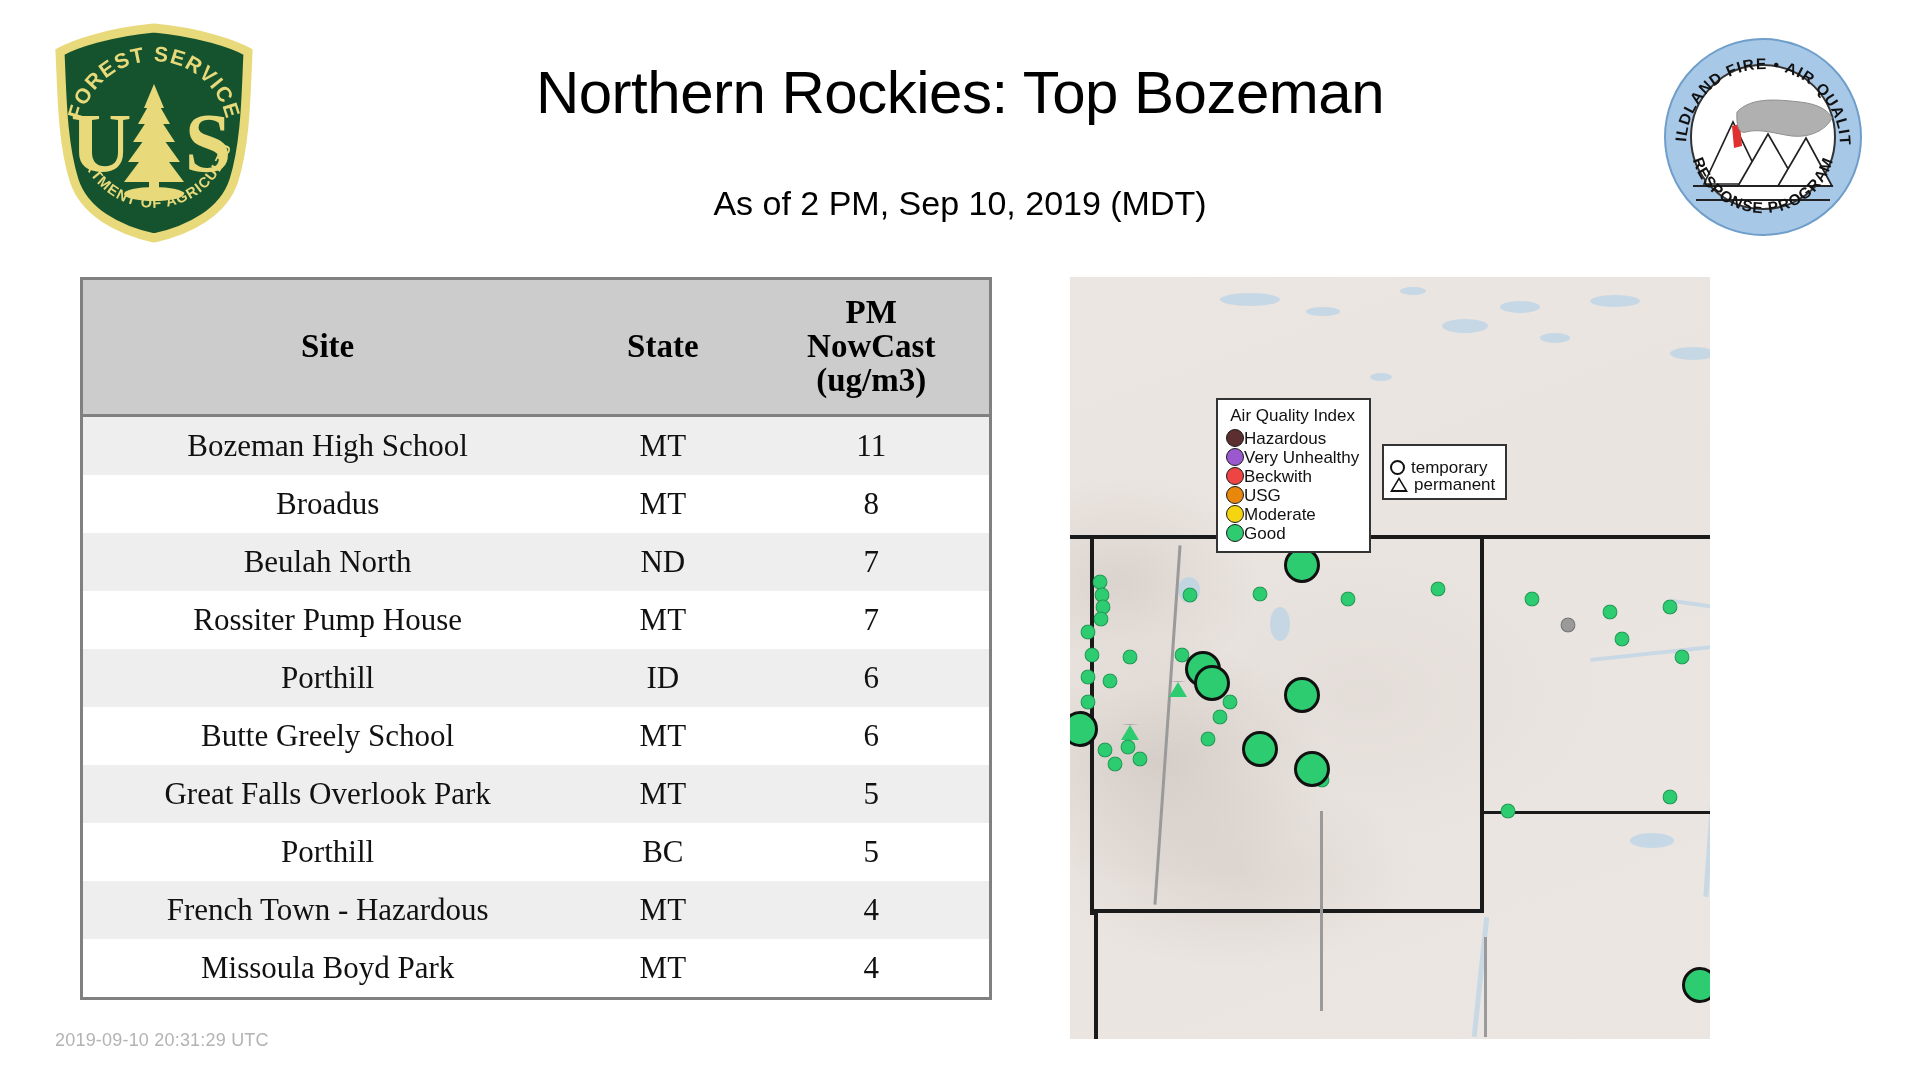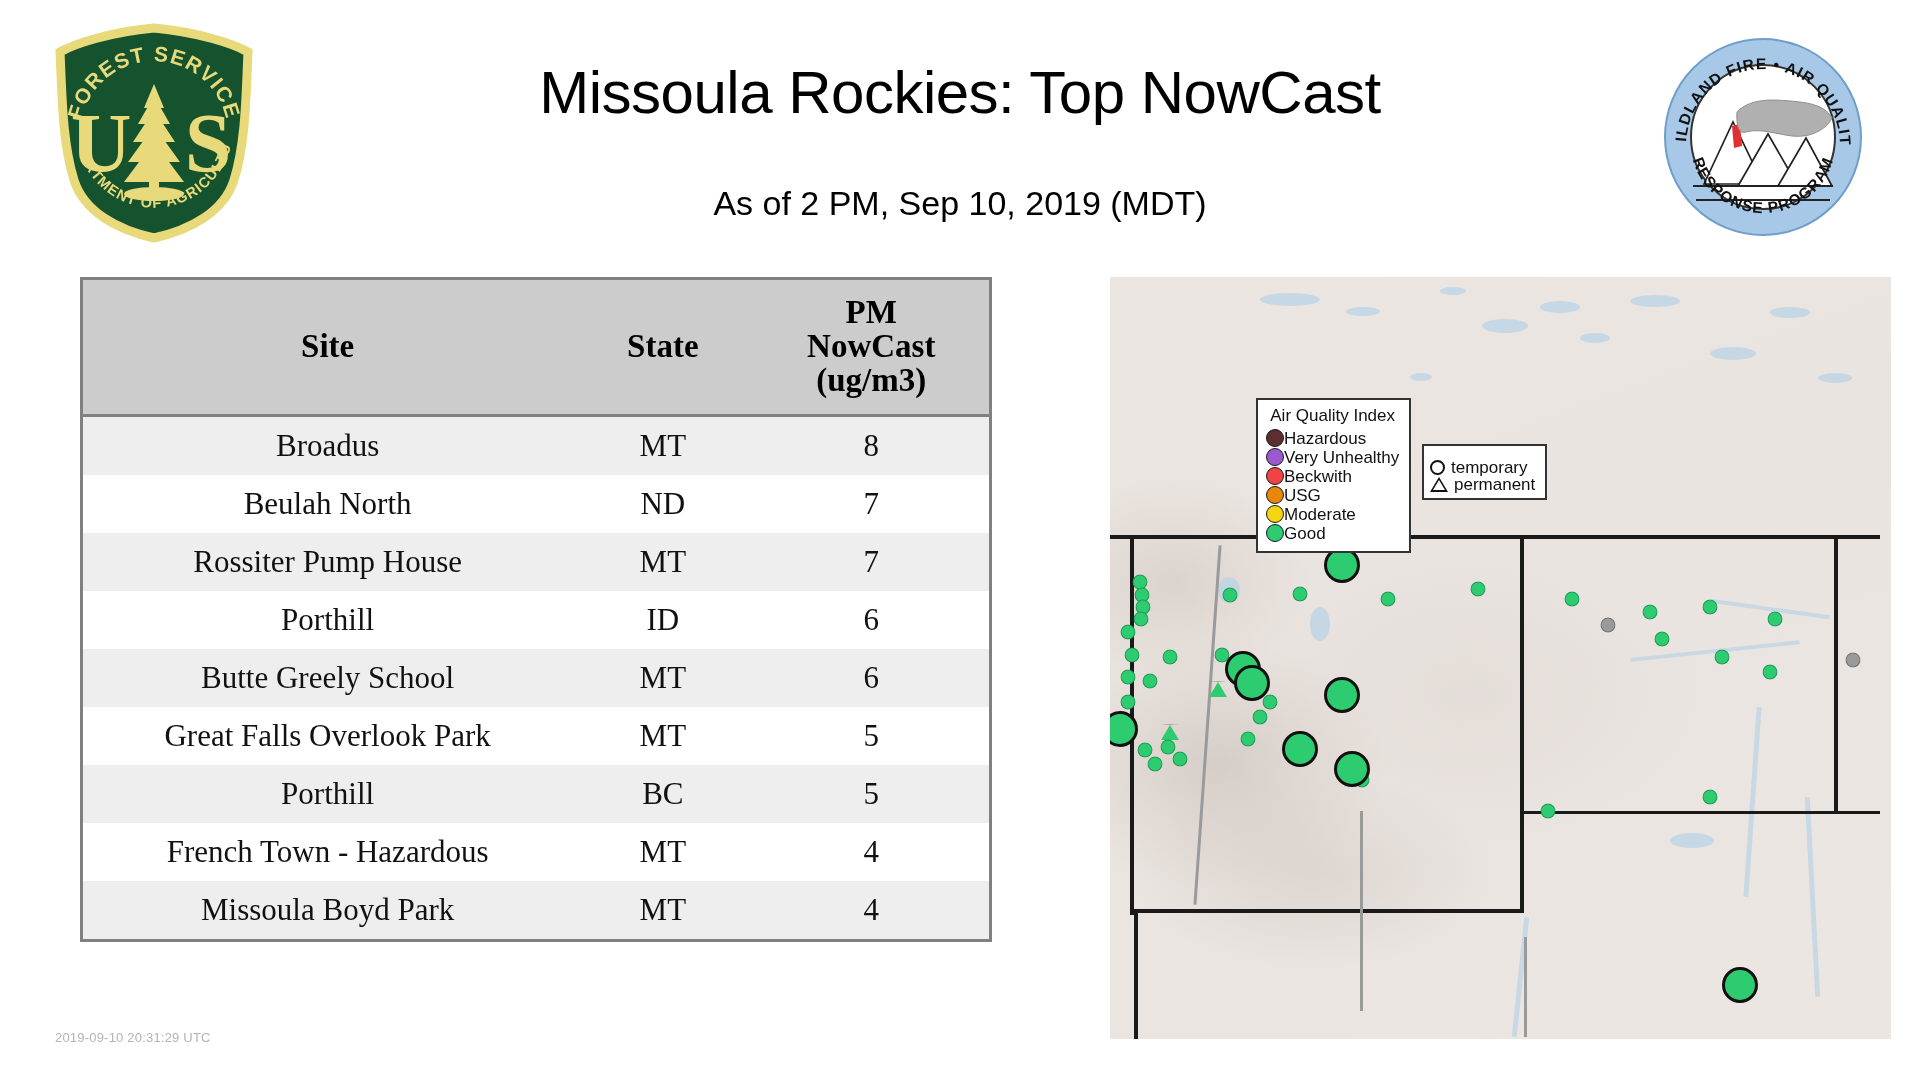--- a/index.html
+++ b/index.html
@@ -98,36 +98,35 @@
   table.nowcast tbody tr:nth-child(even) { background: #ffffff; }
   .col-site  { width: 54%; }
   .col-state { width: 20%; }
   .col-val   { width: 26%; }
 
   
   #footer-timestamp {
     position: absolute;
     left: 55px;
     top: 1030px;
-    font-size: 13px;
+    font-size: 18px;
     color: #b3b3b3;
     font-family: "Liberation Sans", sans-serif;
     letter-spacing: 0.2px;
   }
 
   
   #map-panel {
     position: absolute;
     left: 1070px;
     top: 277px;
-    width: 781px;
+    width: 640px;
     height: 762px;
     overflow: hidden;
     background: #1d4ed8;
-    margin-left: 40px;
   }
   .map-bg-terrain {
     position: absolute;
     inset: 0;
     background:
       radial-gradient(ellipse 240px 180px at 14% 64%, rgba(196,186,178,0.55), rgba(196,186,178,0) 70%),
       radial-gradient(ellipse 200px 150px at 8% 40%, rgba(200,190,182,0.45), rgba(200,190,182,0) 70%),
       radial-gradient(ellipse 260px 140px at 26% 78%, rgba(198,190,184,0.4), rgba(198,190,184,0) 70%),
       radial-gradient(ellipse 320px 210px at 46% 55%, rgba(220,213,208,0.45), rgba(220,213,208,0) 72%),
       linear-gradient(160deg, #ece6e2 0%, #eae4e0 40%, #ece6e2 100%);
@@ -312,37 +311,42 @@
     </g>
     <text font-family="'Liberation Sans', sans-serif" font-size="15.5" font-weight="bold" fill="#111" letter-spacing="1.1">
       <textPath href="#wfArcTop" startOffset="50%" text-anchor="middle">WILDLAND FIRE  •  AIR QUALITY</textPath>
     </text>
     <text font-family="'Liberation Sans', sans-serif" font-size="15.5" font-weight="bold" fill="#111" letter-spacing="1.1">
       <textPath href="#wfArcBot" startOffset="50%" text-anchor="middle">RESPONSE PROGRAM</textPath>
     </text>
   </svg>
 </div>
 
-<div id="page-title">Missoula Rockies: Top NowCast</div>
+<div id="page-title">Northern Rockies: Top Bozeman</div>
 <div id="page-subtitle">As of  2 PM, Sep 10, 2019 (MDT)</div>
 
 <div id="data-table-wrap">
   <table class="nowcast">
     <thead>
       <tr>
         <th class="col-site">Site</th>
         <th class="col-state">State</th>
         <th class="col-val">
           <span>PM</span><br>
           <span>NowCast</span><br>
           <span>(ug/m3)</span>
         </th>
       </tr>
     </thead>
     <tbody id="table-body">
+        <tr>
+          <td>Bozeman High School</td>
+          <td>MT</td>
+          <td>11</td>
+        </tr>
         <tr>
           <td>Broadus</td>
           <td>MT</td>
           <td>8</td>
         </tr>
         <tr>
           <td>Beulah North</td>
           <td>ND</td>
           <td>7</td>
         </tr>

